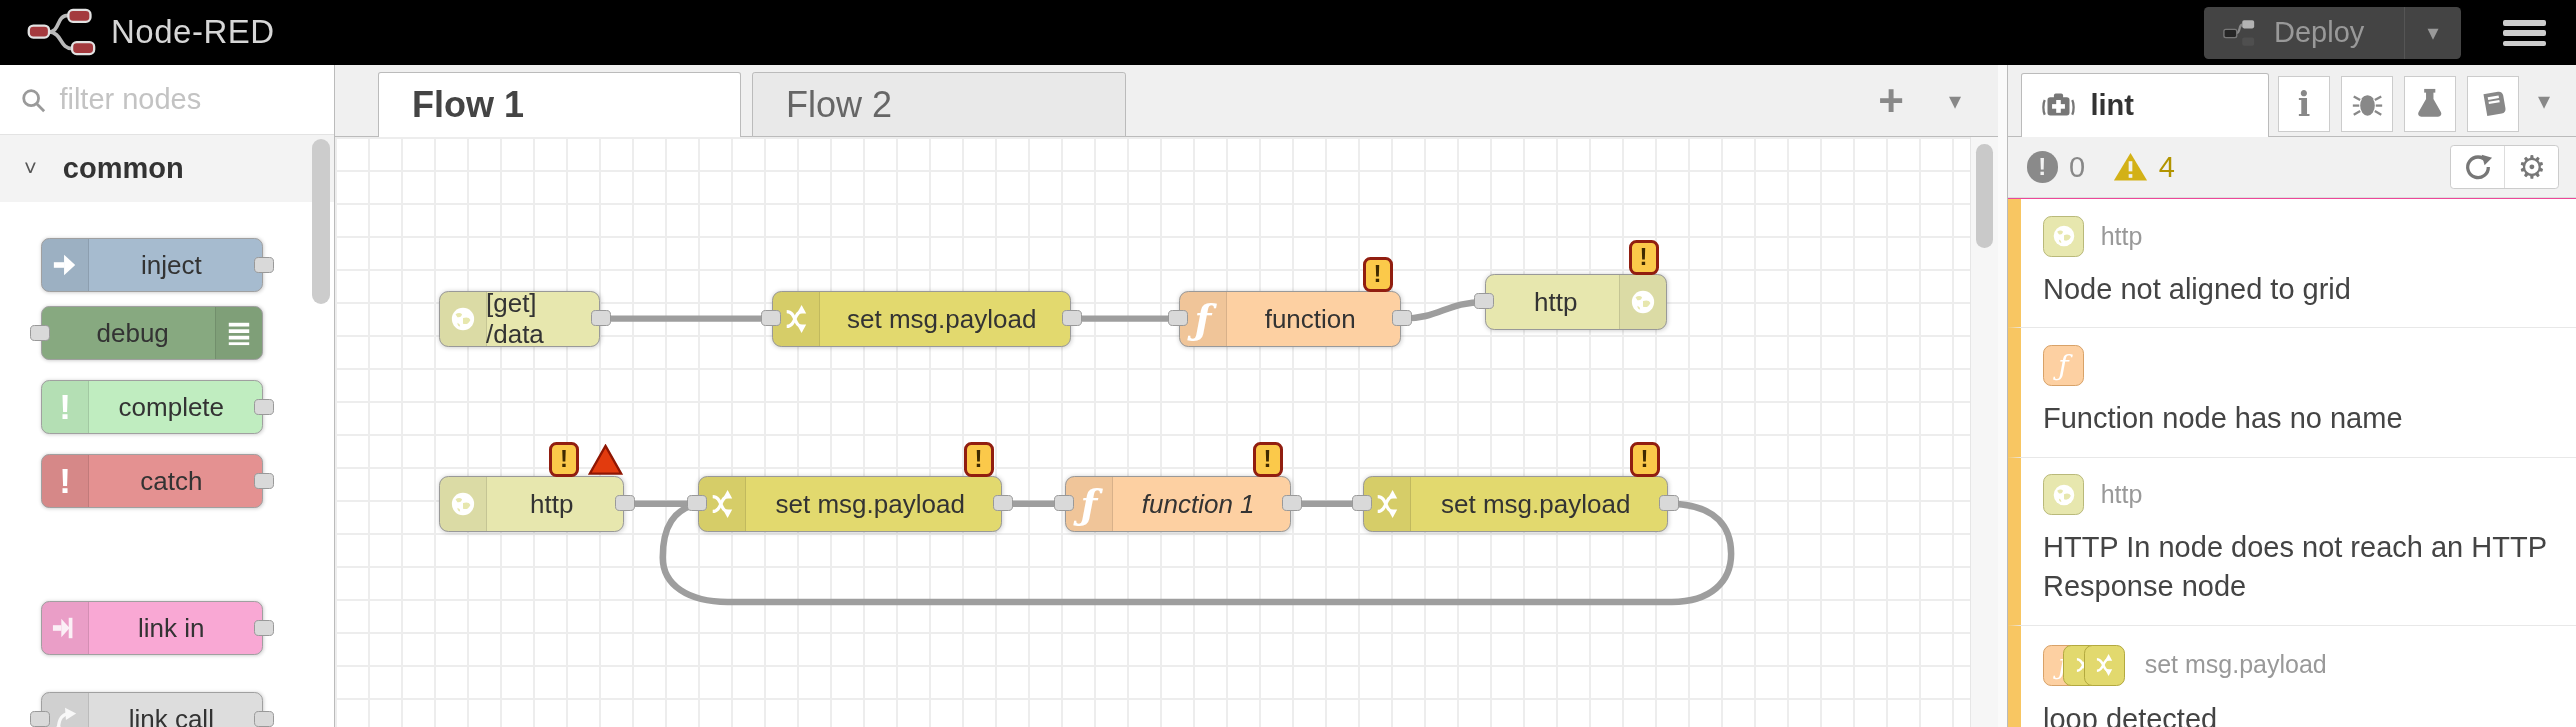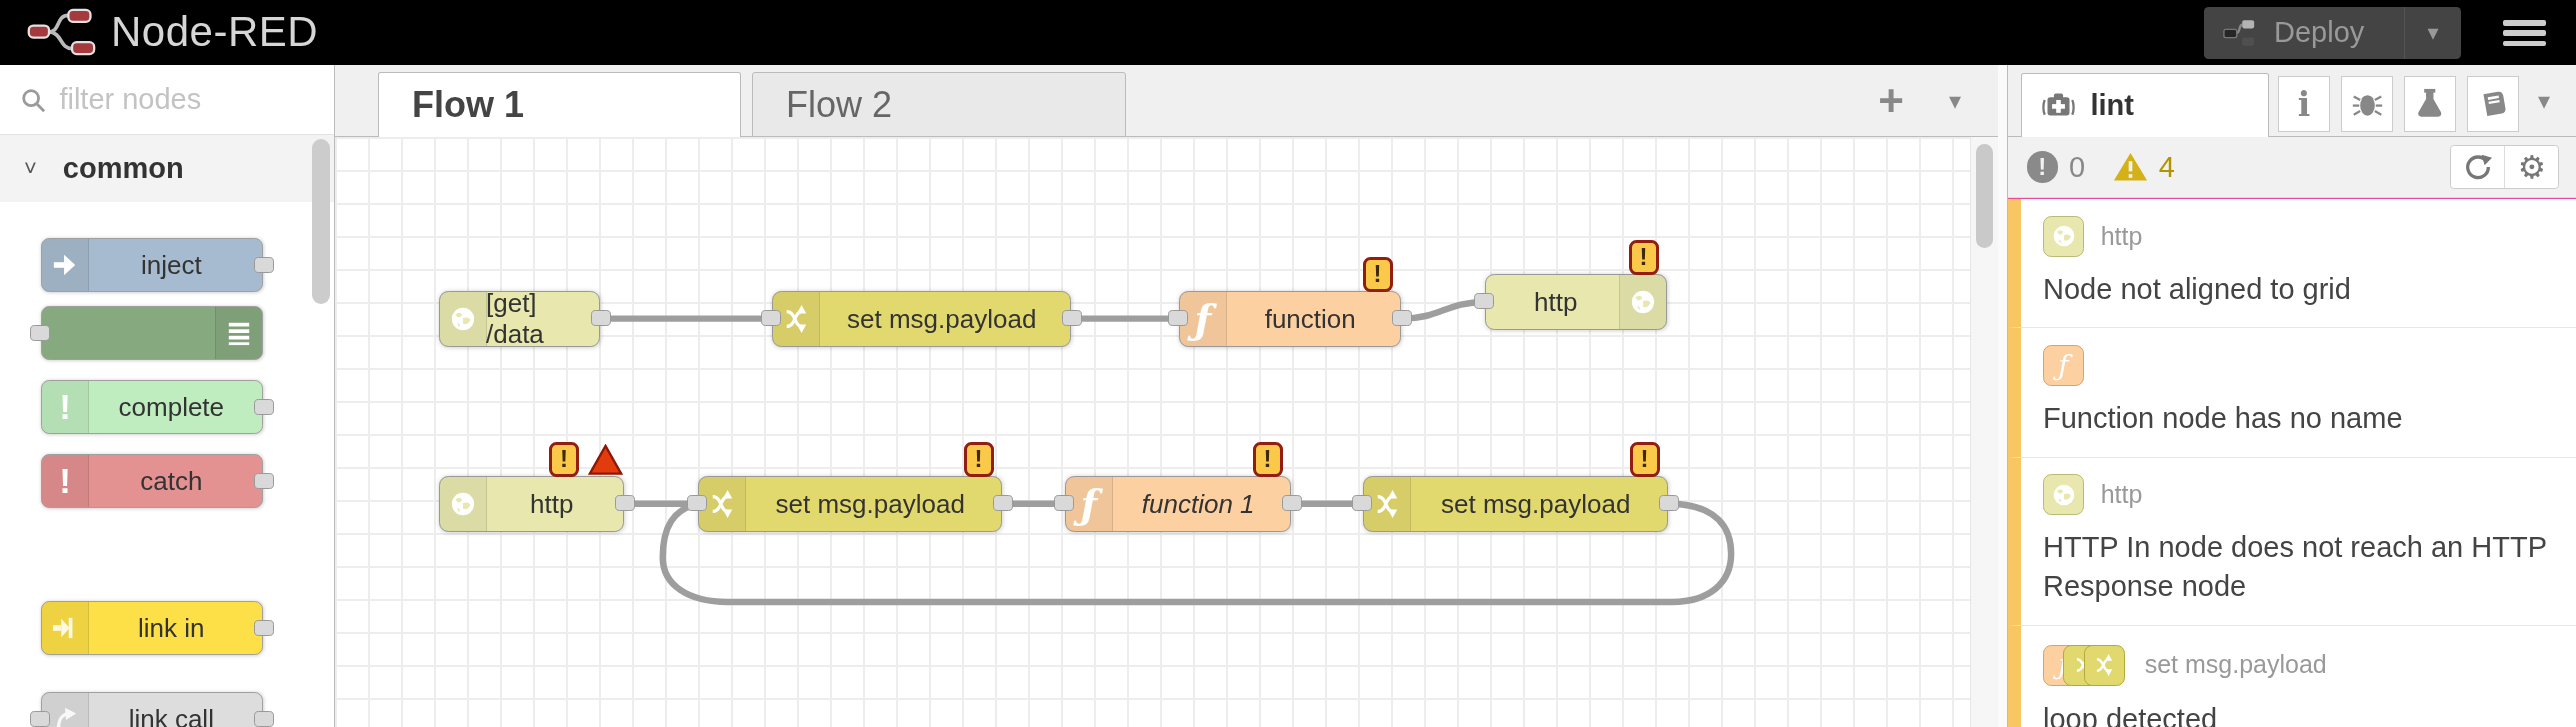--- a/index.html
+++ b/index.html
@@ -1,21 +1,21 @@
 <!DOCTYPE html>
 <html style="font-size:15px"><head>
 <meta charset="utf-8">
 <style>
   html,body{margin:0;padding:0;background:#888;}
   .app{position:relative;width:2576px;height:728px;background:#fff;overflow:hidden;
        font-family:"Liberation Sans",sans-serif;-webkit-font-smoothing:antialiased;}
   
   .header{position:absolute;left:0;top:0;width:100%;height:65px;background:#000;}
   .logo{position:absolute;left:26px;top:7.4px;display:flex;align-items:center;gap:15px;}
-  .app-title{color:#d6d6d6;font-size:42px;font-weight:500;letter-spacing:0.5px;}
+  .app-title{color:#d6d6d6;font-size:33px;font-weight:500;letter-spacing:0.5px;}
   .deploy-btn{position:absolute;right:115px;top:6.5px;width:257px;height:52px;background:#444;
       border-radius:4.6px;display:flex;align-items:center;padding-left:18.5px;box-sizing:border-box;cursor:pointer;}
   .deploy-label{color:#999;font-size:29px;font-weight:500;margin-left:18.5px;}
   .deploy-dd{position:absolute;right:0;top:0;width:56px;height:100%;border-left:1.9px solid #555;
       display:flex;align-items:center;justify-content:center;color:#999;font-size:22px;}
   .hamburger{position:absolute;right:30px;top:15.7px;width:43px;cursor:pointer;}
   .hamburger i{display:block;height:5.6px;background:#ccc;margin:4.6px 0;border-radius:1.9px;}
   
   .palette{position:absolute;left:0;top:65px;width:335px;bottom:0;background:#fff;
       border-right:1.9px solid #bbb;box-sizing:border-box;}
@@ -39,21 +39,21 @@
       font-size:26px;color:#333;}
   .pnode .plabel.ir{left:7.4px;right:46px;}  .pnode .plabel.il{left:46px;right:7.4px;}
   .port{position:absolute;width:20.4px;height:16.7px;background:#d9d9d9;border:1.9px solid #999;
       border-radius:4.6px;box-sizing:border-box;top:17.6px;cursor:crosshair;}
   .port.in{left:-12px;} .port.out{right:-12px;}
   .p-inject{top:173px;background:#a6bbcf;}
   .p-debug{top:241px;background:#87a980;}
   .p-complete{top:315px;background:#c0edc0;}
   .p-catch{top:389px;background:#e49191;}
   .p-status{top:462px;background:#94c1d0;}
-  .p-linkin{top:536px;background:#fde047;text-align:center;}
+  .p-linkin{top:536px;background:#f9a8d4;text-align:center;}
   .p-linkcall{top:627px;background:#dddddd;}
   .excl{color:#fff;font-size:35px;font-weight:bold;}
   
   .tabbar{position:absolute;left:335px;top:65px;width:1663px;height:72px;background:#f0f0f0;
       border-bottom:1.9px solid #bbb;box-sizing:border-box;}
   .tab{position:absolute;top:7.4px;height:65px;box-sizing:border-box;border:1.9px solid #bbb;
       display:flex;align-items:center;padding-left:33px;font-size:36px;cursor:pointer;border-radius:2.8px 2.8px 0 0;}
   .tab.active{left:43px;width:363px;background:#fff;border-bottom:0;color:#444;font-weight:bold;z-index:2;}
   .tab.inactive{left:417px;width:374px;background:#e9e9e9;color:#666;}
   .tab-plus{position:absolute;left:1528px;top:9.3px;width:56px;height:54px;display:flex;align-items:center;
@@ -198,20 +198,21 @@
 
     <div class="pnode p-debug">
       <span class="picon right">
         <svg width="26" height="26" viewBox="0 0 28 28">
             <rect x="3" y="3" width="22" height="4" fill="#fff"></rect>
             <rect x="3" y="10" width="22" height="4" fill="#fff"></rect>
             <rect x="3" y="17" width="22" height="4" fill="#fff"></rect>
             <rect x="3" y="24" width="22" height="3" fill="#fff"></rect>
           </svg>
       </span>
+      <span class="plabel ir">debug</span>
       <span class="port in"></span>
     </div>
 
     <div class="pnode p-complete">
       <span class="picon left">
           <span class="excl">!</span>
         </span>
       <span class="plabel il">complete</span>
       <span class="port out"></span>
     </div>

